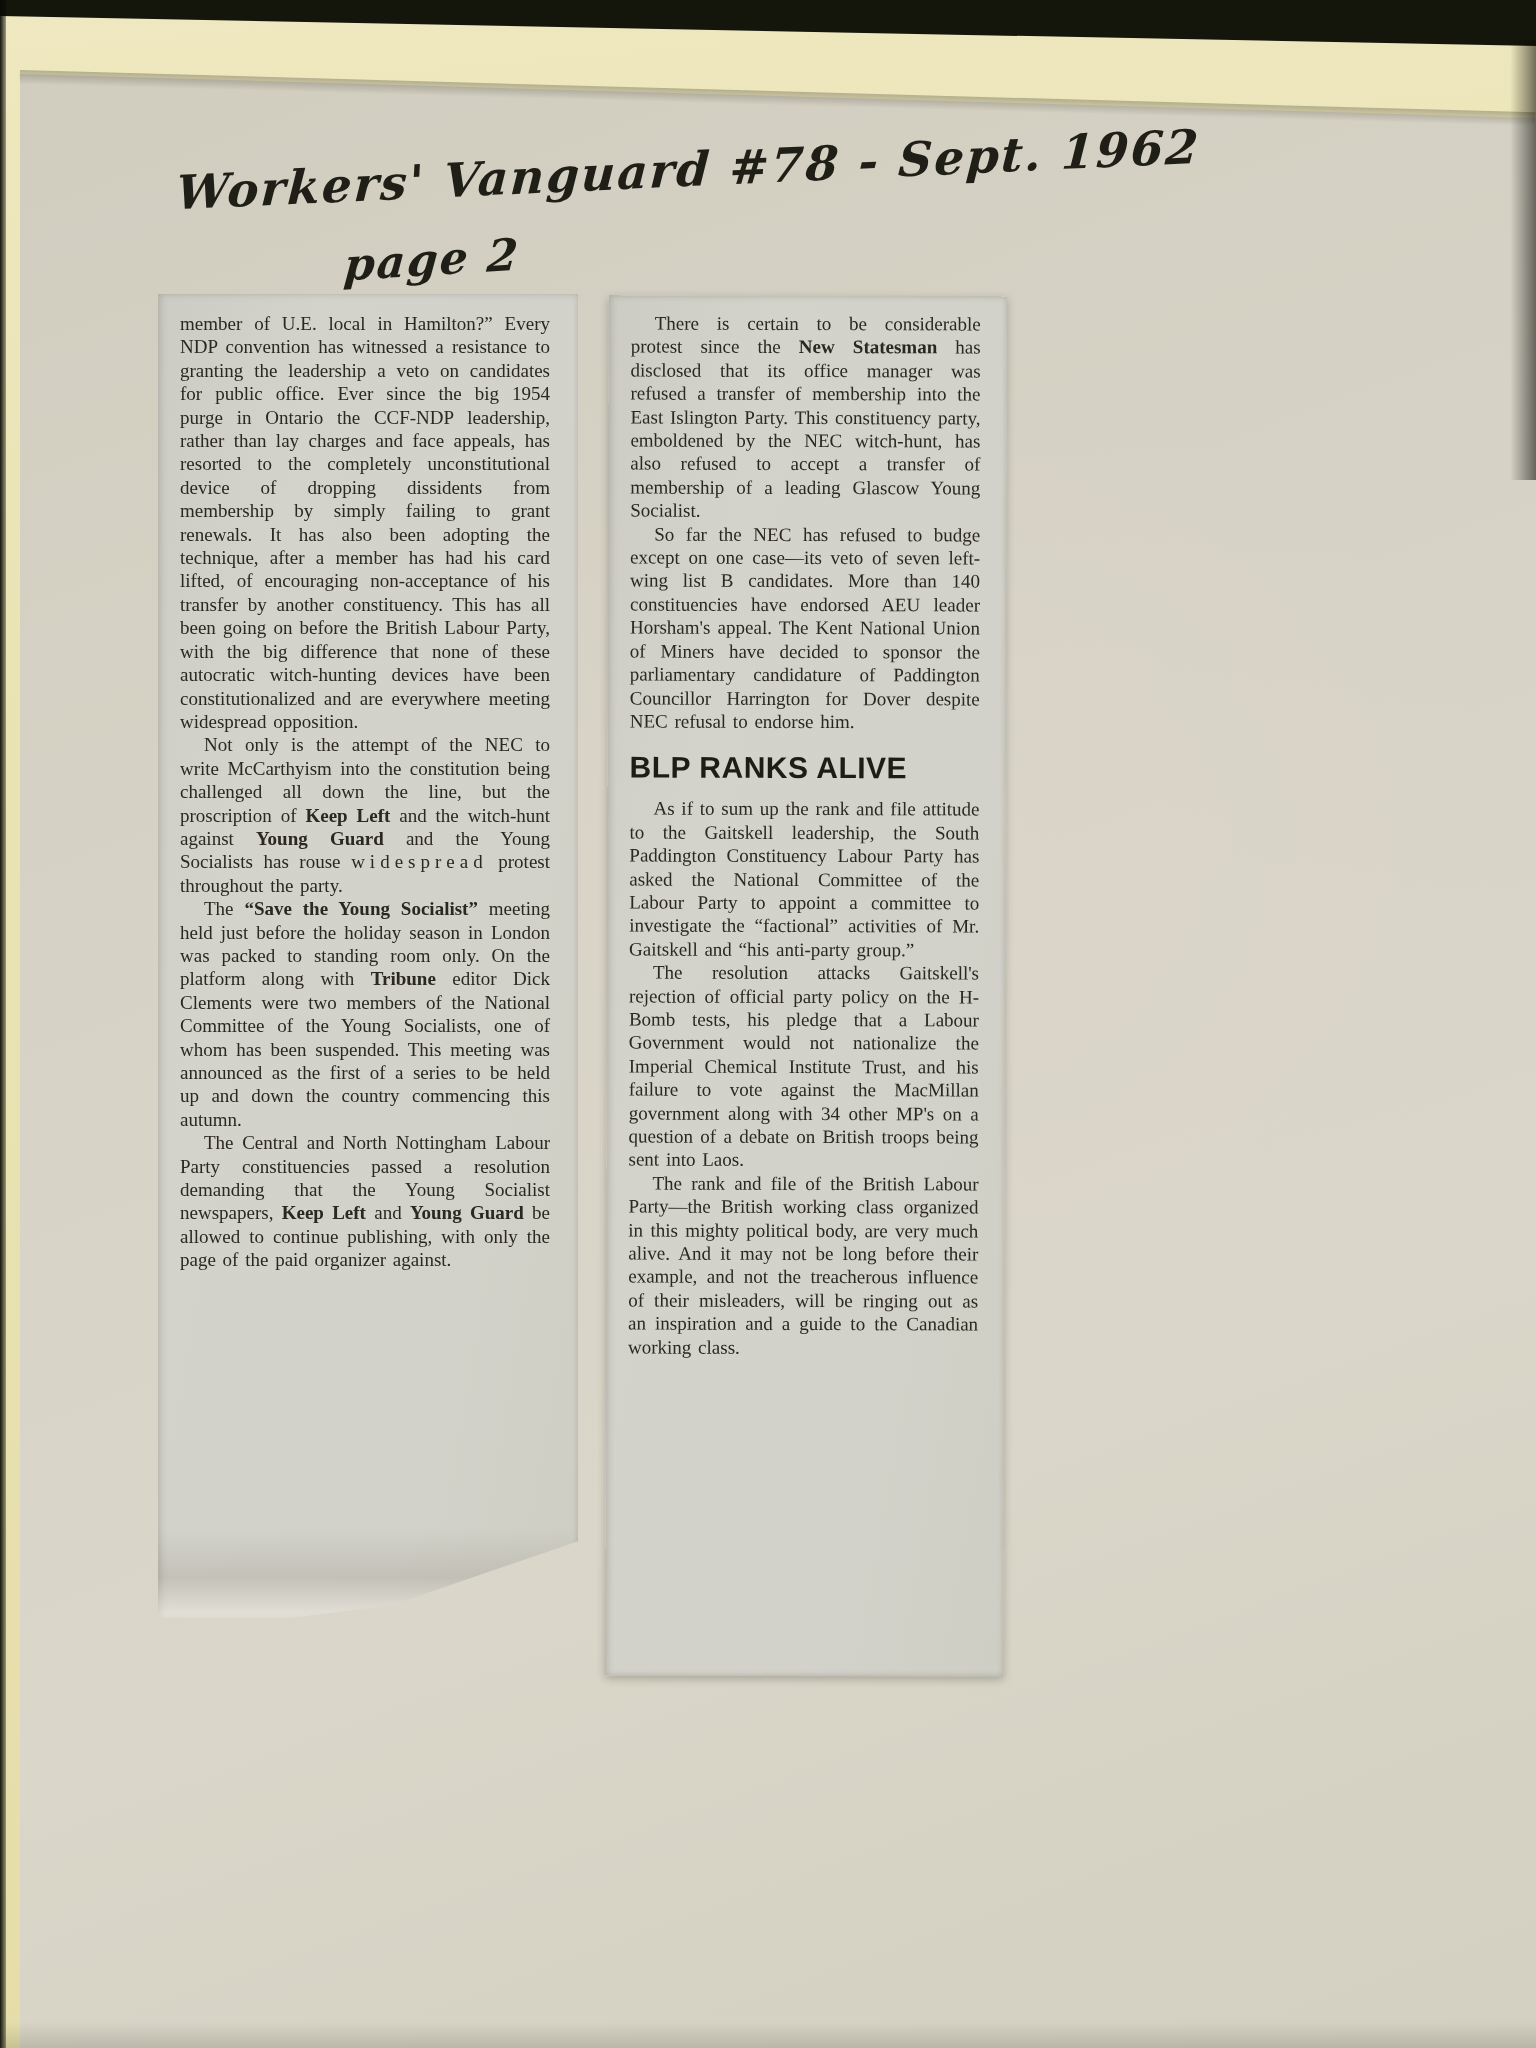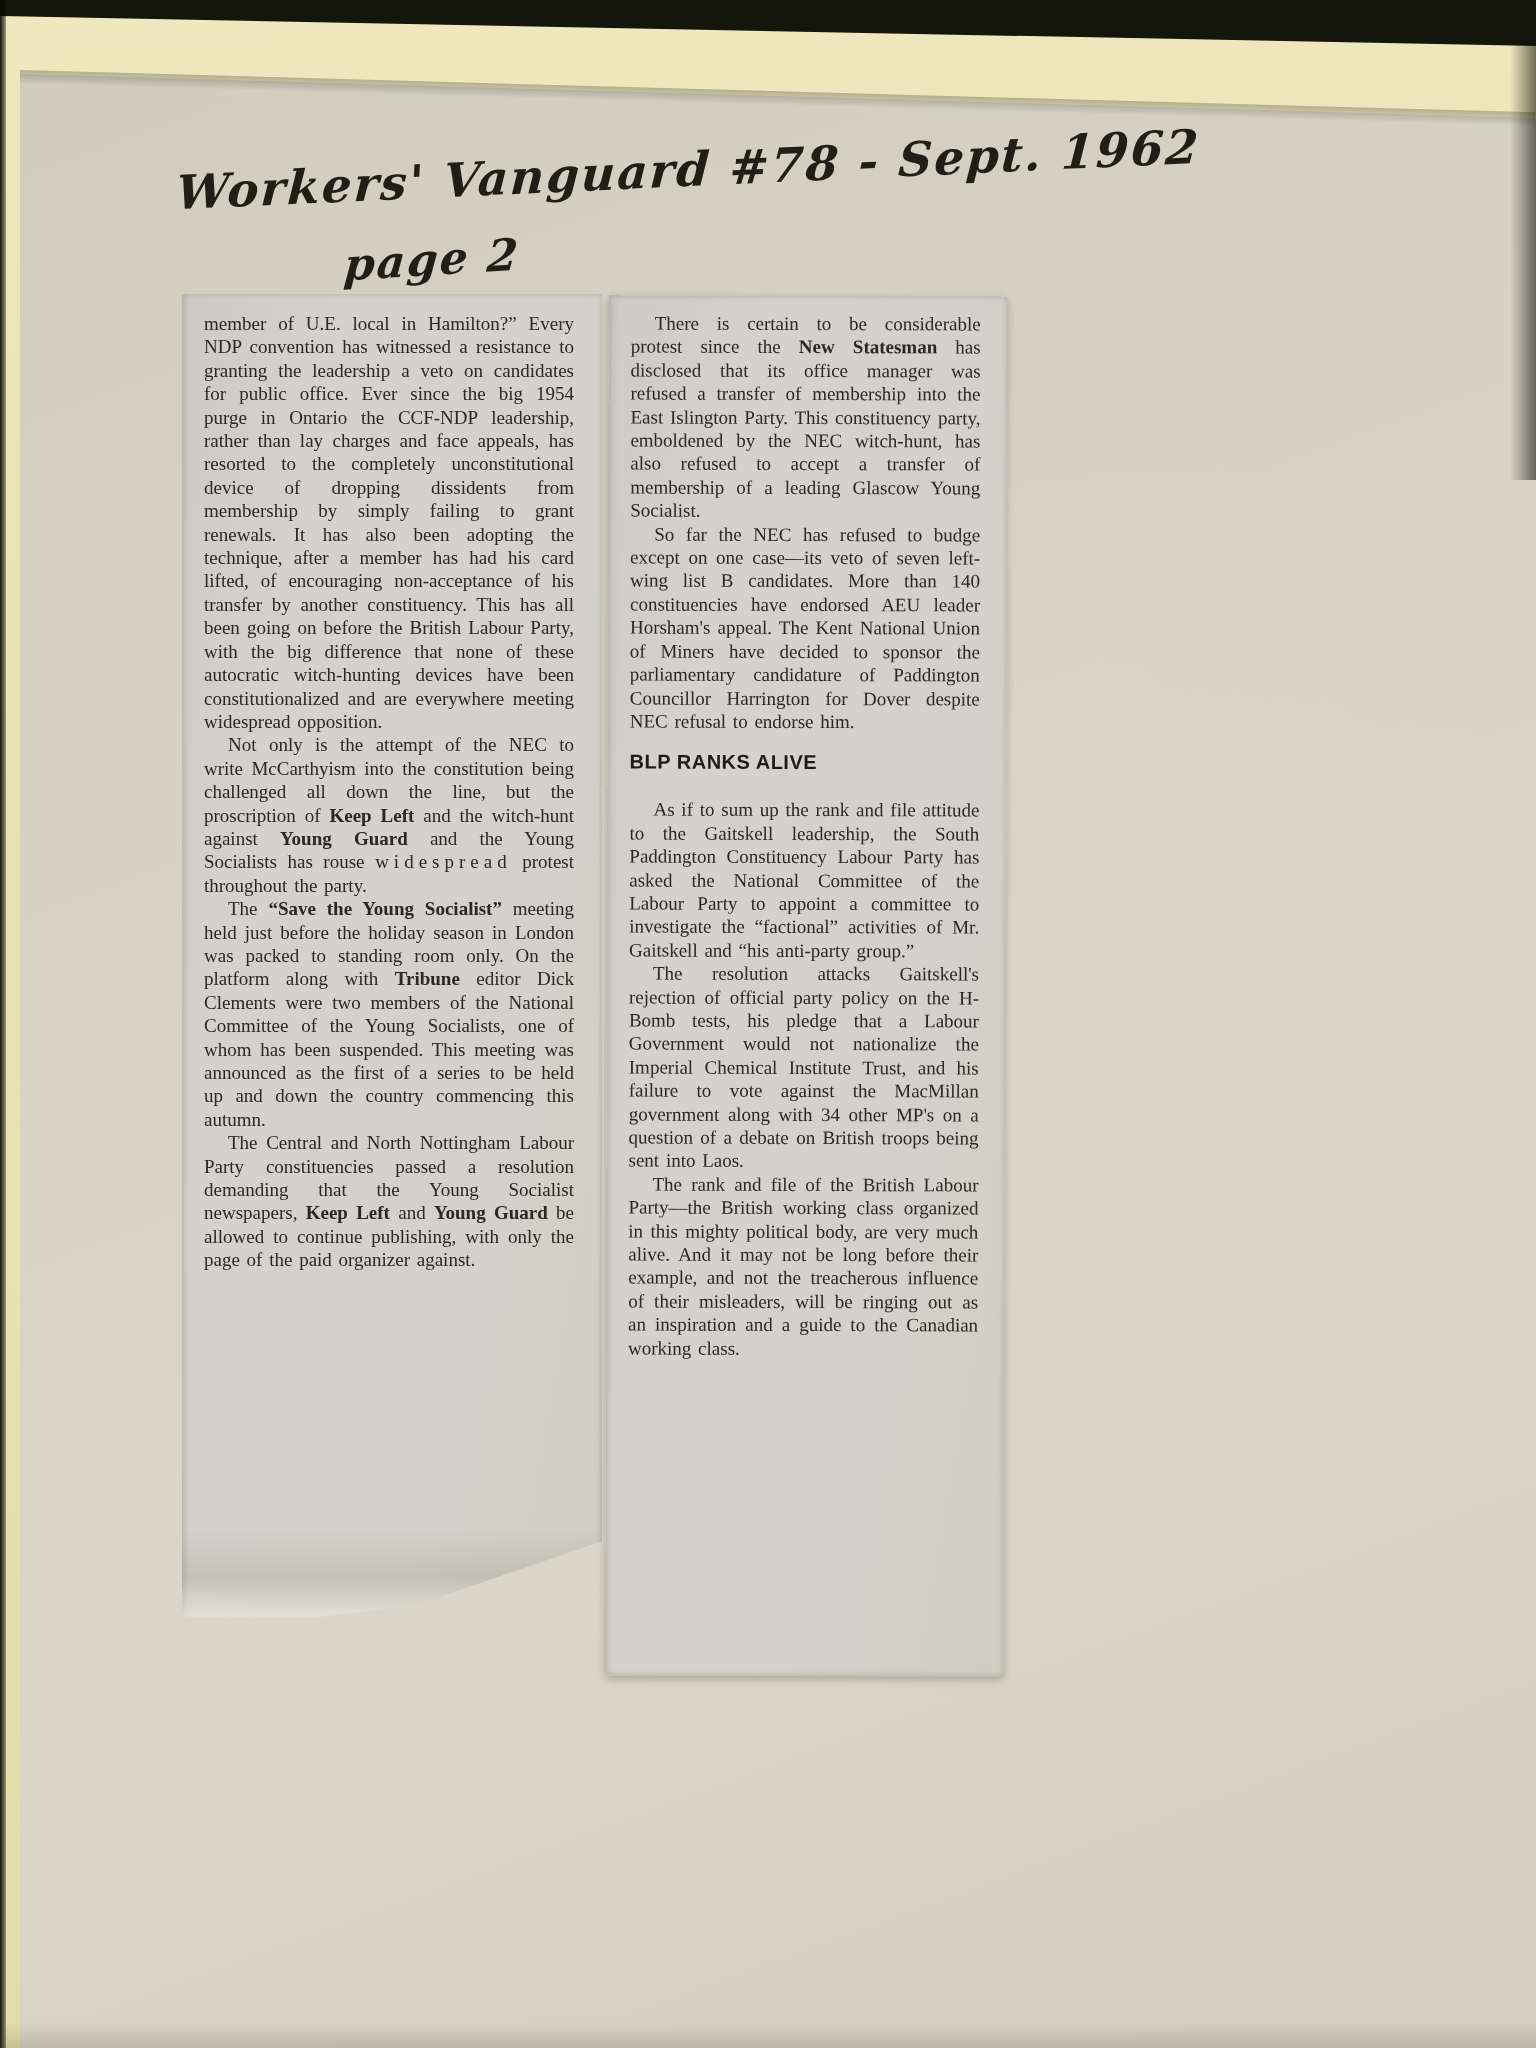--- a/index.html
+++ b/index.html
@@ -67,40 +67,39 @@
   
   .clip {
     position:absolute;
     background:linear-gradient(100deg,#cdccc4 0%, #d4d3cb 25%, #d3d2ca 70%, #cfcec4 100%);
     box-shadow:0 3px 9px rgba(40,40,28,0.28), inset 3px 0 6px rgba(95,92,80,0.22), inset -2px 0 4px rgba(95,92,80,0.12);
     color:#2a2820;
   }
   .clip-1 {
     left:158px; top:294px; width:420px; height:1324px;
     clip-path:polygon(0 0, 100% 0, 100% 94.2%, 56% 99%, 32% 100%, 0 100%);
-    margin-left:24px;
   }
   .clip-2 {
     left:607px; top:296px; width:398px; height:1380px;
     transform:rotate(0.15deg);
   }
   .clip-inner-1 { padding:18px 28px 0 22px; }
   .clip-inner-2 { padding:16px 26px 0 22px; }
   .clip p.np {
     margin:0; text-align:justify; text-justify:inter-word;
     font-size:19px; line-height:23.4px; word-spacing:2px;
     hyphens:auto; -webkit-hyphens:auto;
   }
   .clip p.np.indent { text-indent:24px; }
   .clip .seg-bold { font-weight:bold;font-family:Liberation Serif, serif; }
   .clip .seg-spaced { letter-spacing:5px; }
   .clip h2.headline {
     font-family:"Liberation Sans", sans-serif;
-    font-weight:bold; font-size:20px; letter-spacing:0.5px;
-    margin:18px 0 24px 0; color:#1e1d15;
+    font-weight:bold; font-size:30px; letter-spacing:0.5px;
+    margin:18px 0 12px 0; color:#1e1d15;
   }
   .fold-shade-1 {
     position:absolute; left:0; right:0; bottom:0; height:90px;
     background:linear-gradient(to bottom, rgba(120,115,100,0) 0%, rgba(120,115,100,0.18) 55%, rgba(245,242,230,0.55) 100%);
     pointer-events:none;
   }
 </style>
 </head>
 <body>
 

